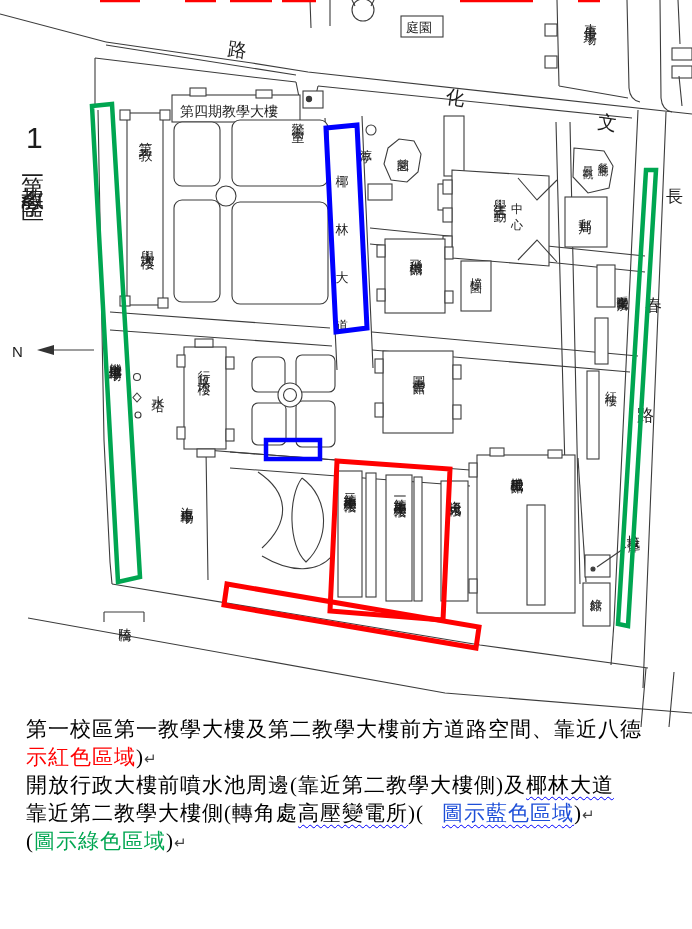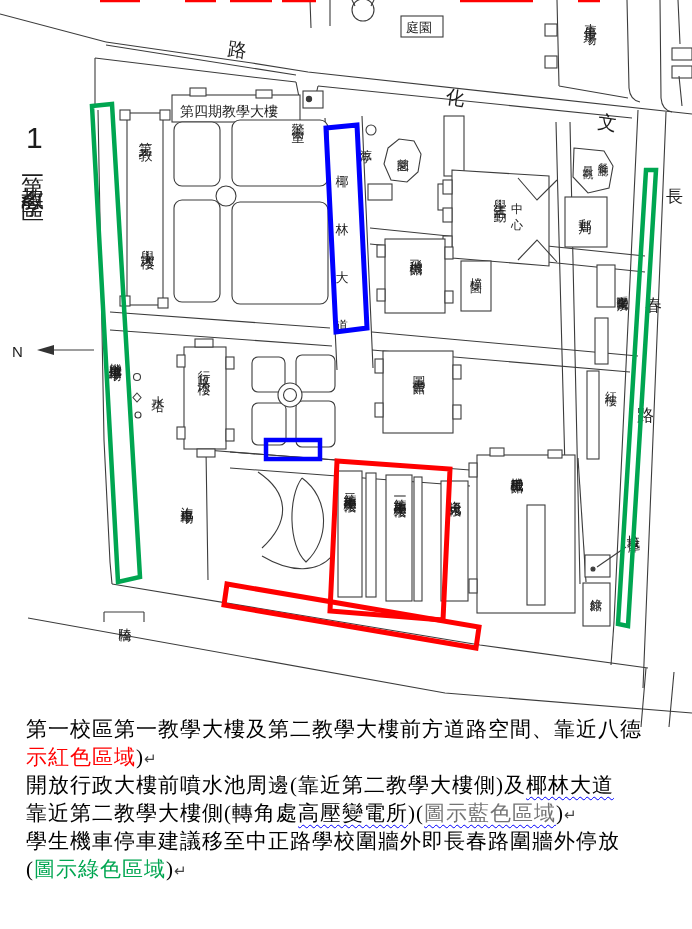--- a/index.html
+++ b/index.html
@@ -9,21 +9,21 @@
   svg text{fill:#1c1c1c;}
   .vtext{writing-mode:vertical-rl;text-orientation:upright;}
   .mapline{stroke:#3c3c3c;stroke-width:1.1;fill:none;}
   .bldg{stroke:#3c3c3c;stroke-width:1.1;fill:#ffffff;}
   .notes{position:absolute;left:0;top:711px;width:692px;padding:4px 0 0 26px;box-sizing:border-box;
          font-family:"Liberation Serif",serif;font-size:21px;line-height:28px;letter-spacing:1px;
          color:#000;white-space:nowrap;}
   .nline{height:28px;}
   .k{color:#000000;}
   .r{color:#ff0000;}
-  .b{color:#737373;}
+  .b{color:#1d4ed8;margin-left:18px;}
   .g{color:#00a651;margin-top:20px;}
   .uw{text-decoration:underline;text-decoration-style:wavy;text-decoration-color:#0000ff;
       text-decoration-thickness:1px;text-underline-offset:4px;}
   .ret{color:#444;font-size:15px;letter-spacing:0;}
 </style>
 </head>
 <body>
 
 <div class="page">
   <div class="map-wrap">
@@ -197,16 +197,15 @@
         <polygon points="227,584 479,627 476,648 224,605" stroke="#ff0000" stroke-width="5"></polygon>
       </g>
     </svg>
   </div>
 
   <div class="notes">
     <div class="nline"><span class="k">第一校區第一教學大樓及第二教學大樓前方道路空間、靠近八德</span></div>
     <div class="nline"><span class="r">示紅色區域</span><span class="k">)</span><span class="ret">↵</span></div>
     <div class="nline"><span class="k">開放行政大樓前噴水池周邊(靠近第二教學大樓側)及</span><span class="k uw">椰林大道</span></div>
     <div class="nline"><span class="k">靠近第二教學大樓側(轉角處</span><span class="k uw">高壓變電所</span><span class="k">)(</span><span class="b uw">圖示藍色區域</span><span class="k">)</span><span class="ret">↵</span></div>
-    <div class="nline"><span class="k">學生機車停車建議移至中正路學校圍牆外即長春路圍牆外停放</span></div>
     <div class="nline"><span class="k">(</span><span class="g">圖示綠色區域</span><span class="k">)</span><span class="ret">↵</span></div>
   </div>
 </div>
 
 </body></html>

